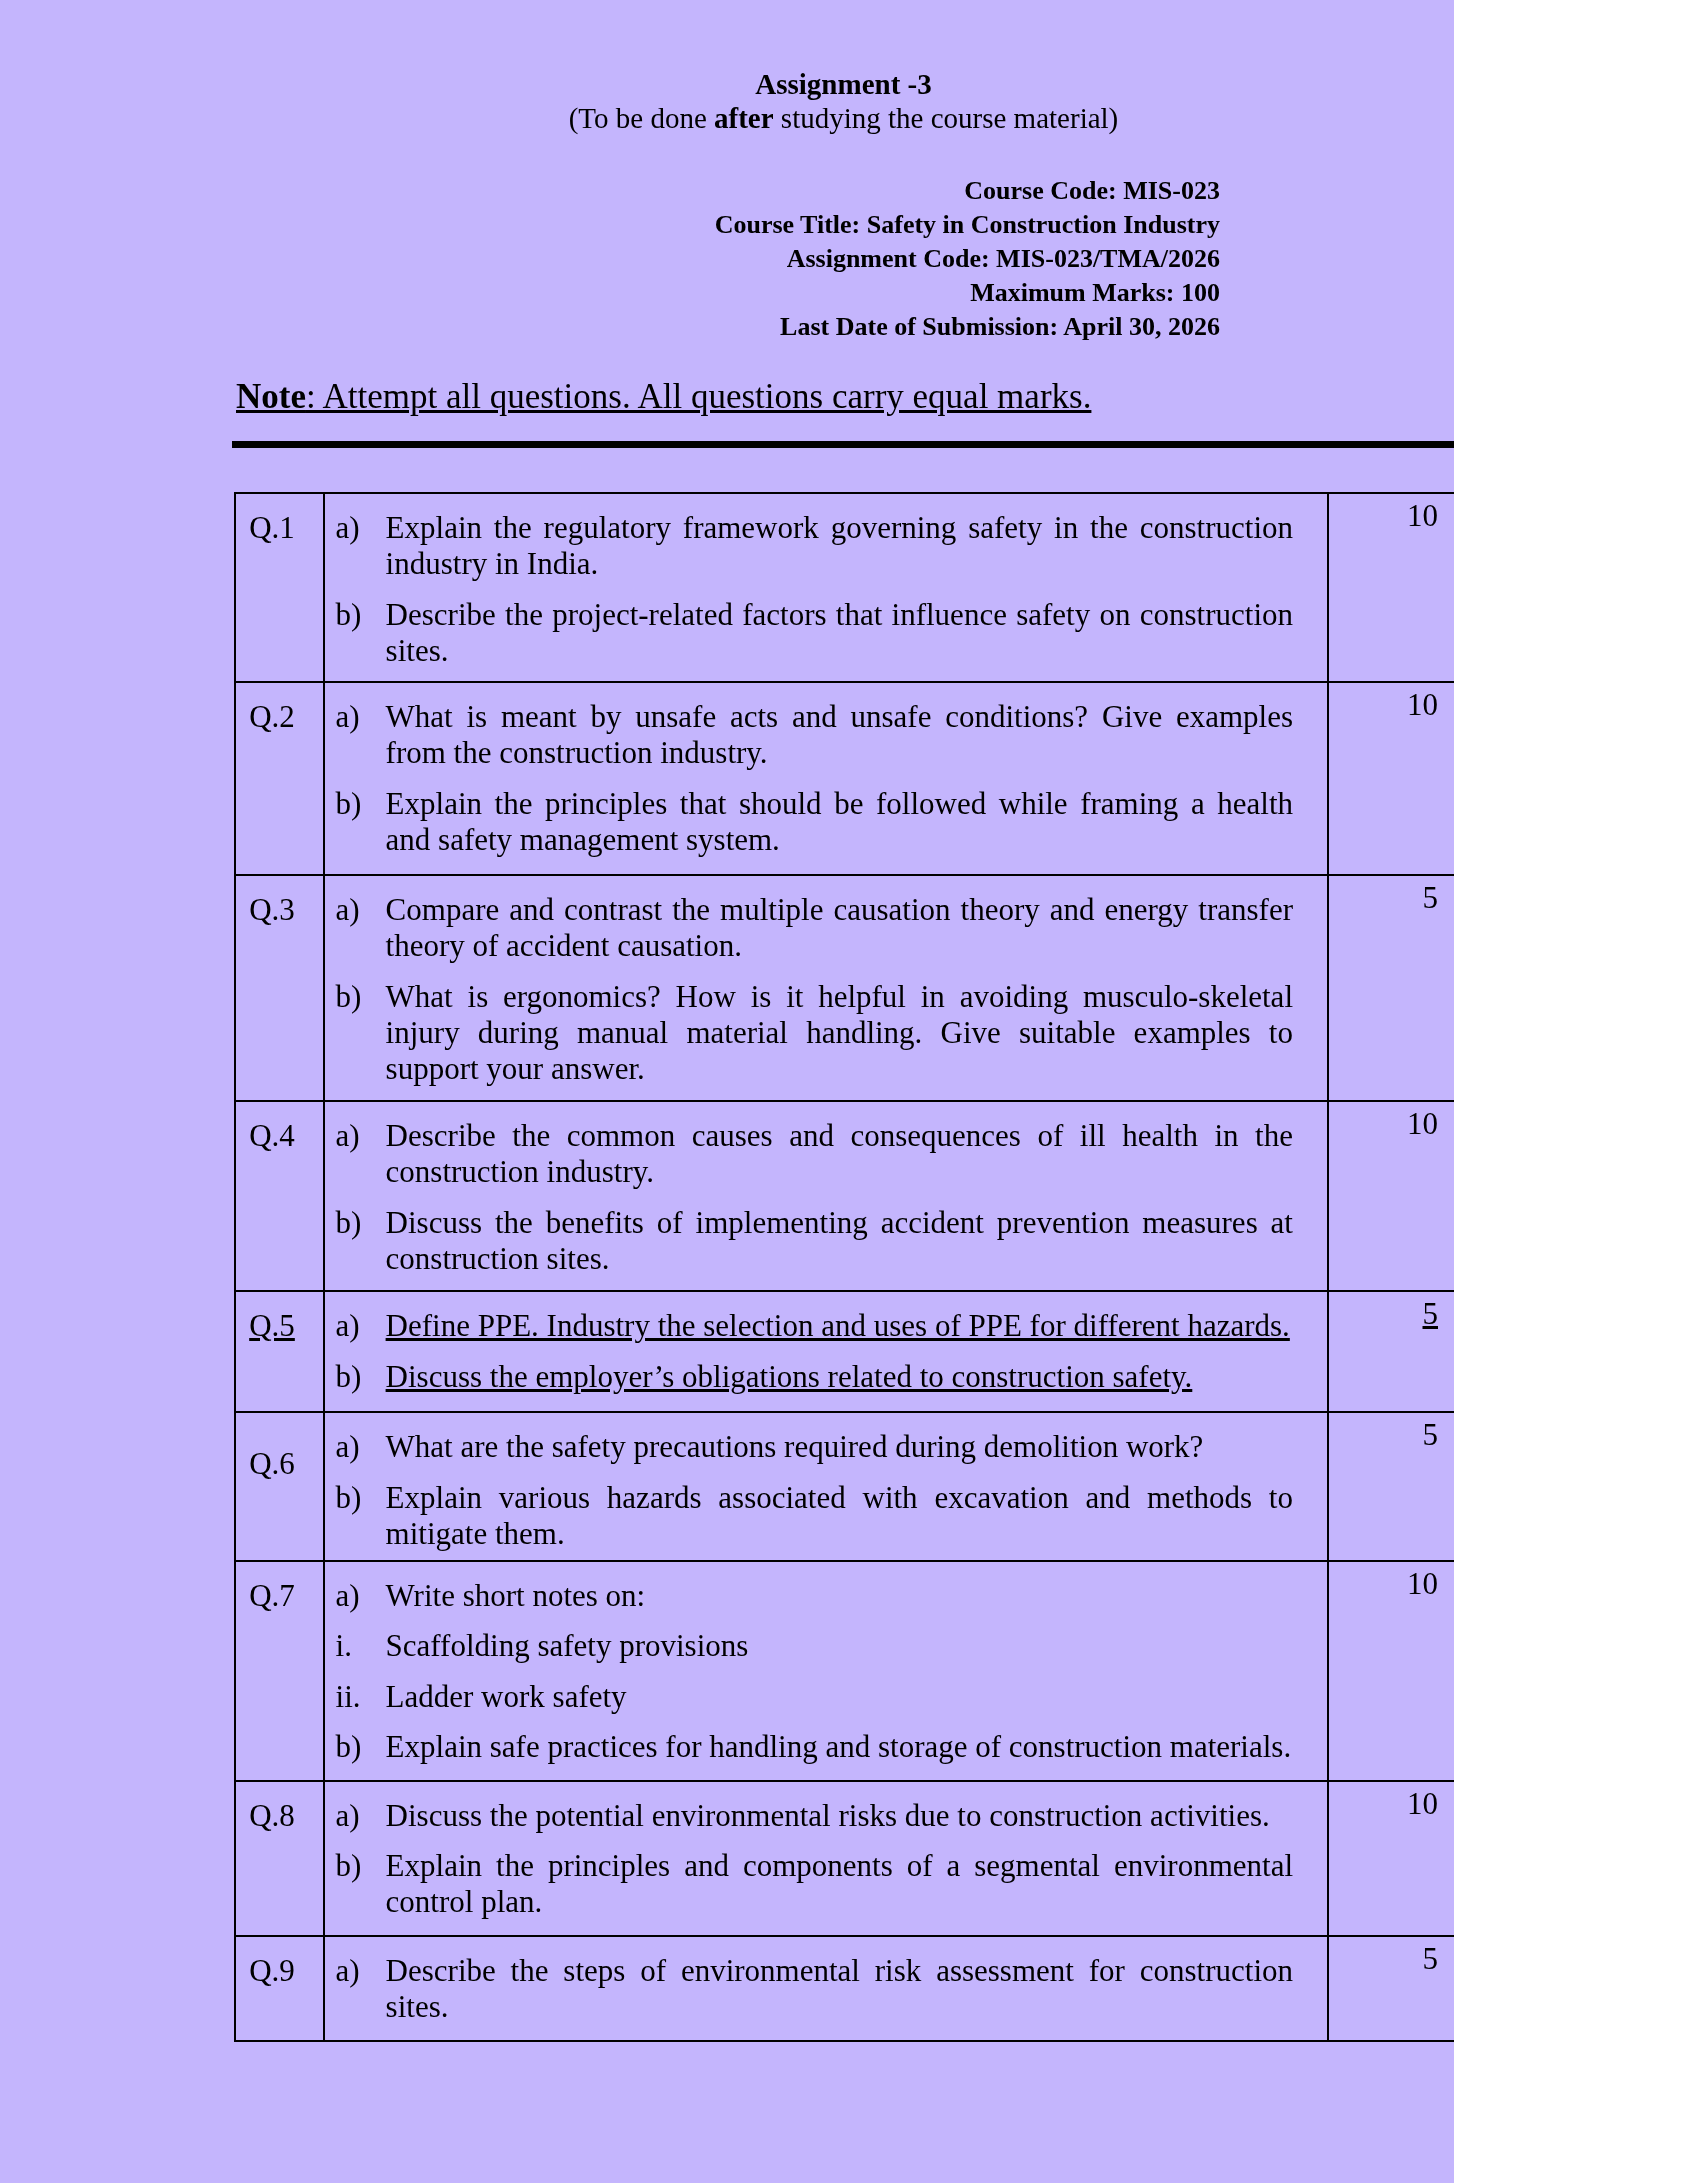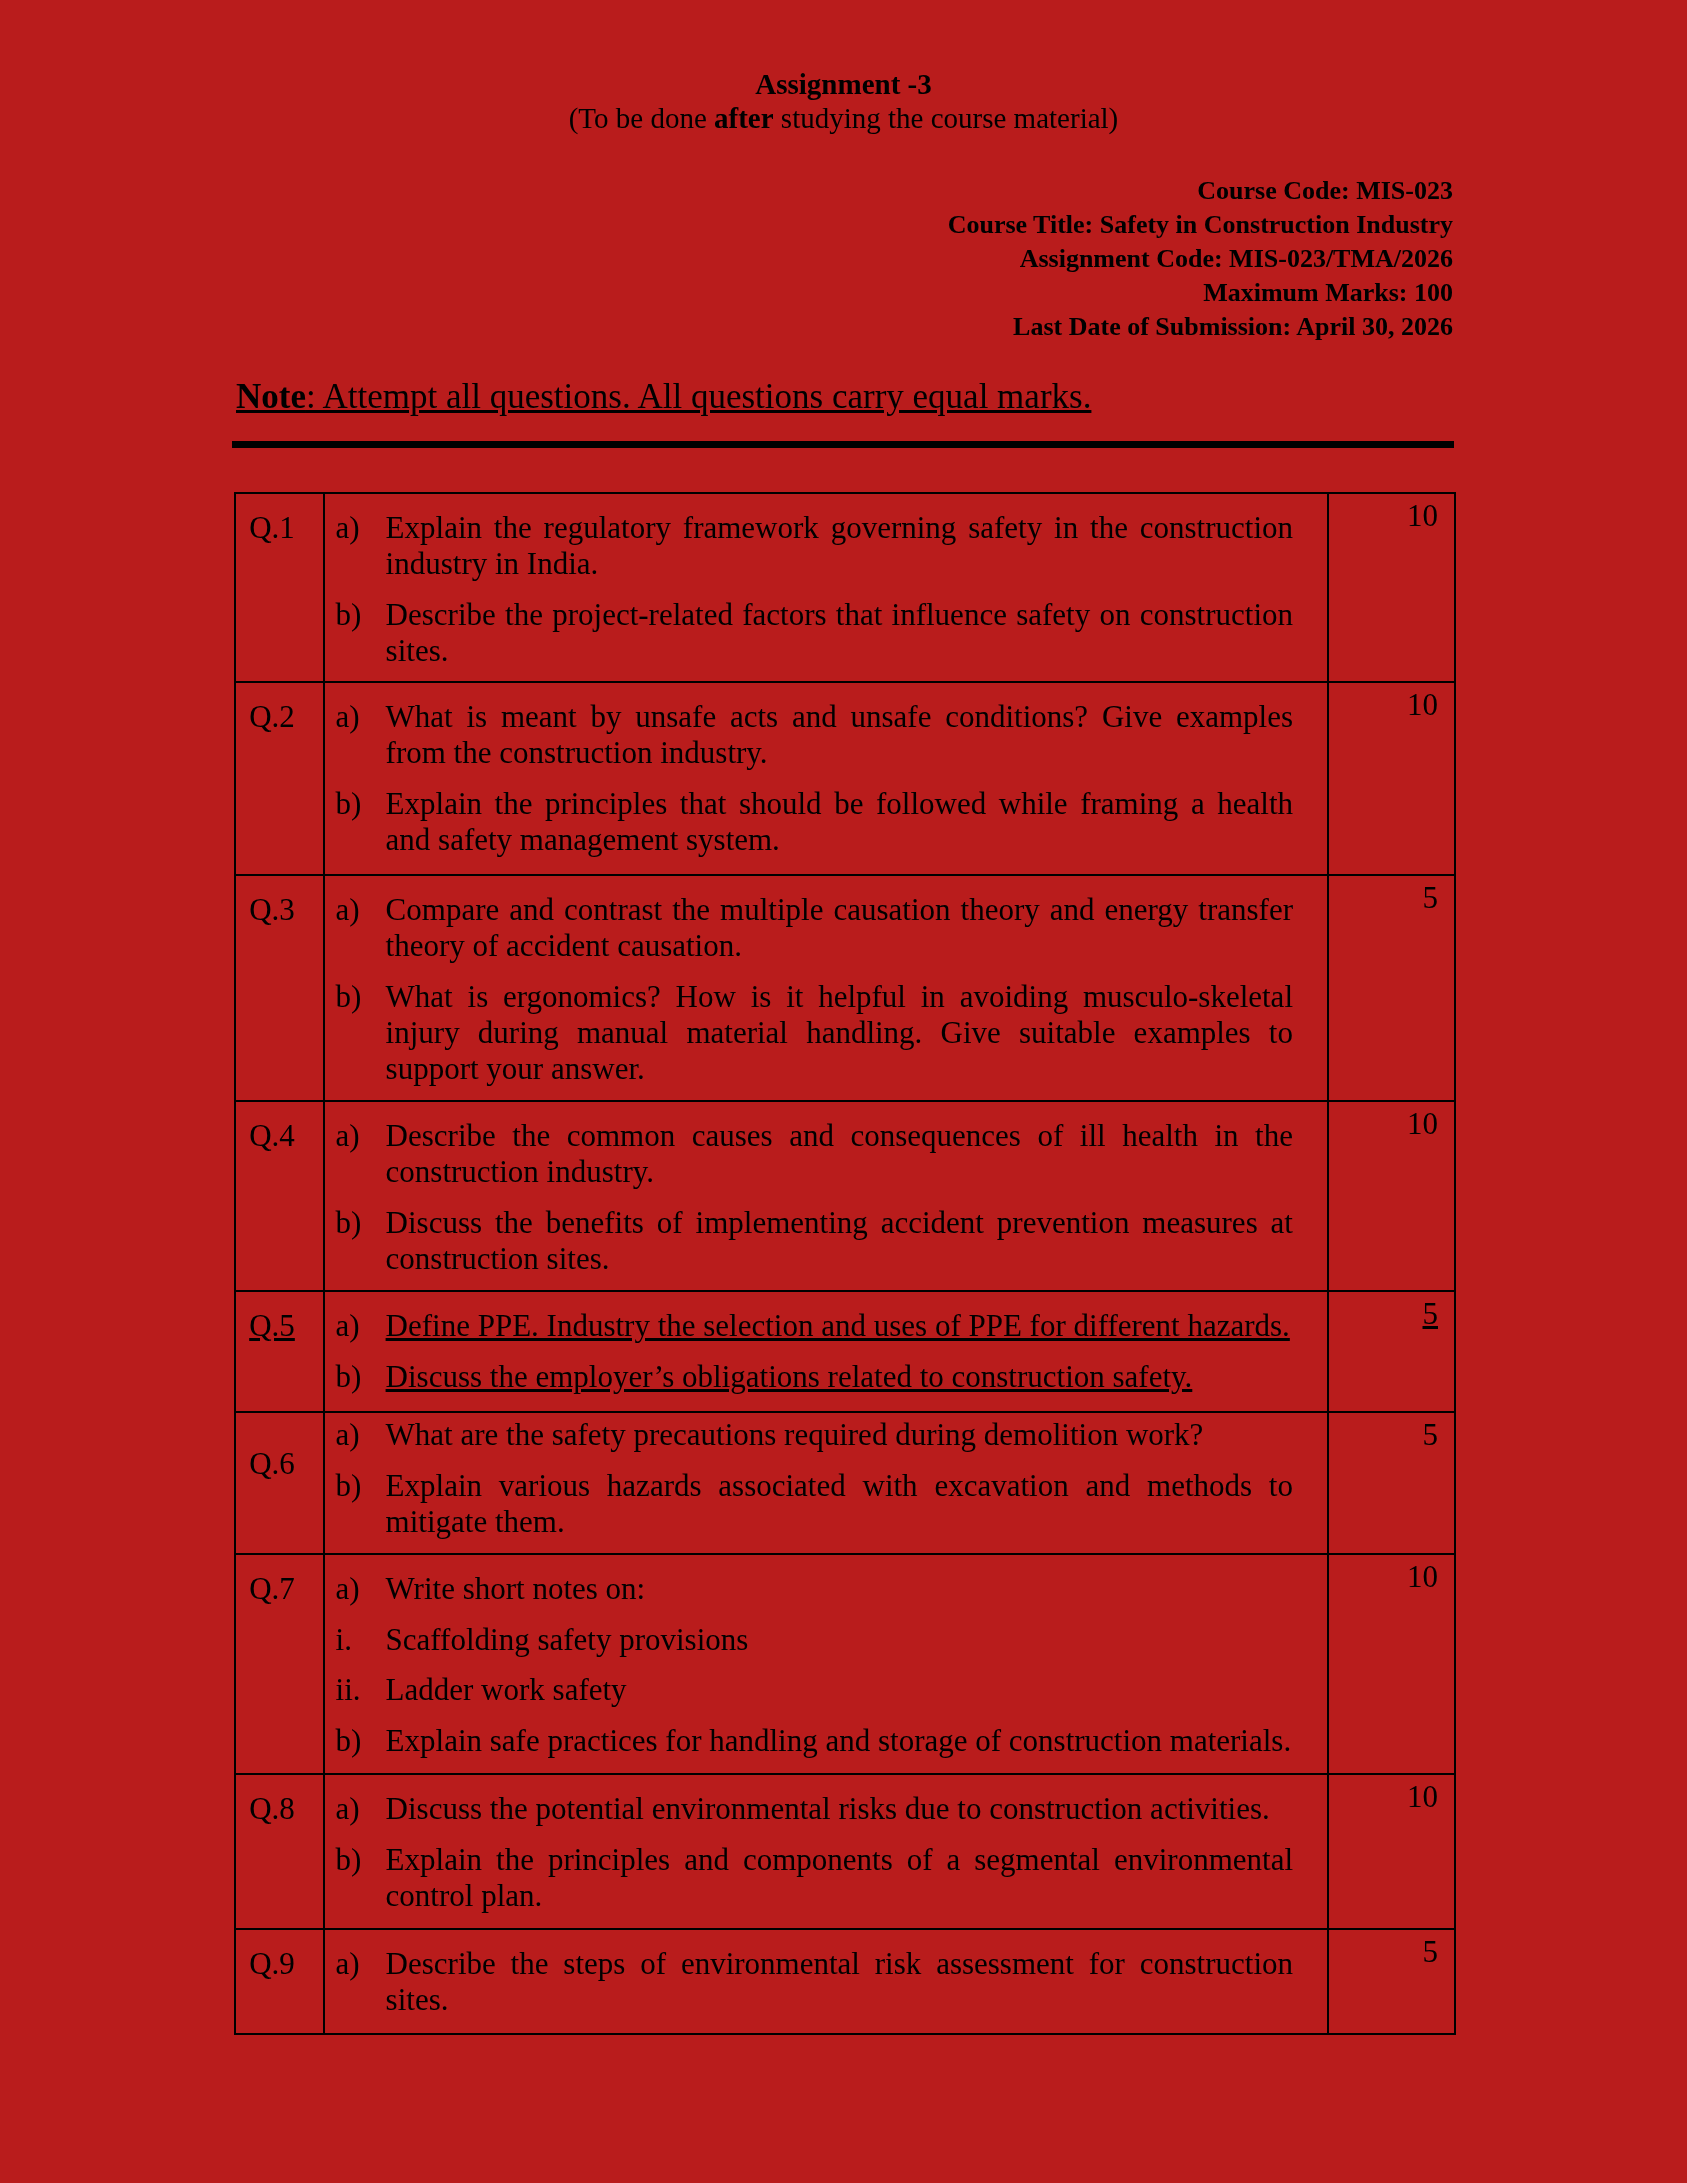--- a/index.html
+++ b/index.html
@@ -1,20 +1,20 @@
 <!DOCTYPE html>
 <html style="font-size:10.6px"><head>
 <meta charset="utf-8">
 <style>
   html, body { margin: 0; padding: 0; background: #ffffff; }
   .page {
     position: relative;
-    width: 1687px;
+    width: 1454px;
     height: 2183px;
-    background: #b91c1c;
+    background: #c4b5fd;
     color: #000000;
     font-family: "Liberation Serif", "DejaVu Serif", serif;
     overflow: hidden;
   }
 
   
   .header-block {
     position: absolute;
     top: 67px;
     left: 0;
@@ -94,21 +94,21 @@
   #questions-body tr:nth-child(2) { height: 193px; }
   #questions-body tr:nth-child(3) { height: 226px; }
   #questions-body tr:nth-child(4) { height: 190px; }
   #questions-body tr:nth-child(5) { height: 121px; text-decoration: underline; }
   #questions-body tr:nth-child(6) { height: 142px; }
   #questions-body tr:nth-child(7) { height: 220px; }
   #questions-body tr:nth-child(8) { height: 155px; }
   #questions-body tr:nth-child(9) { height: 105px; }
 
   
-  #questions-body tr:nth-child(6) td.qtext  { padding-top: 4px; }
+  #questions-body tr:nth-child(6) td.qtext  { padding-top: 16px; }
   #questions-body tr:nth-child(6) td.qlabel { padding-top: 33px; }
 </style>
 </head>
 <body>
 
 <div class="page">
 
   <div class="header-block">
     <div class="doc-title">Assignment -3</div>
     <div class="doc-subtitle"><span>(To be done </span><span class="b">after</span><span> studying the course material)</span></div>

